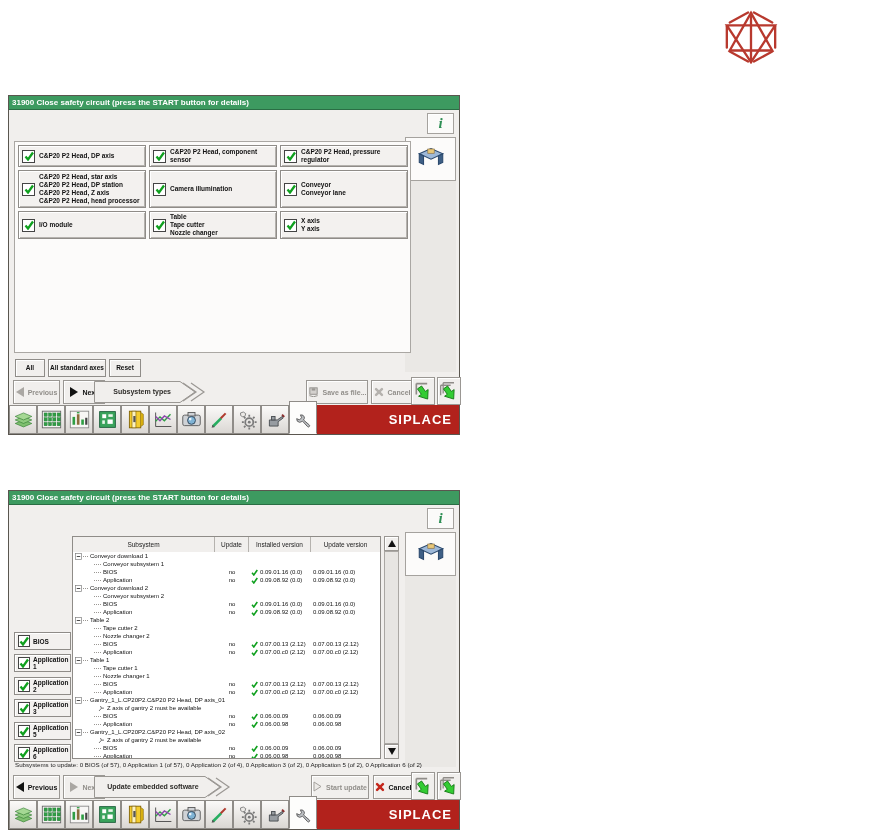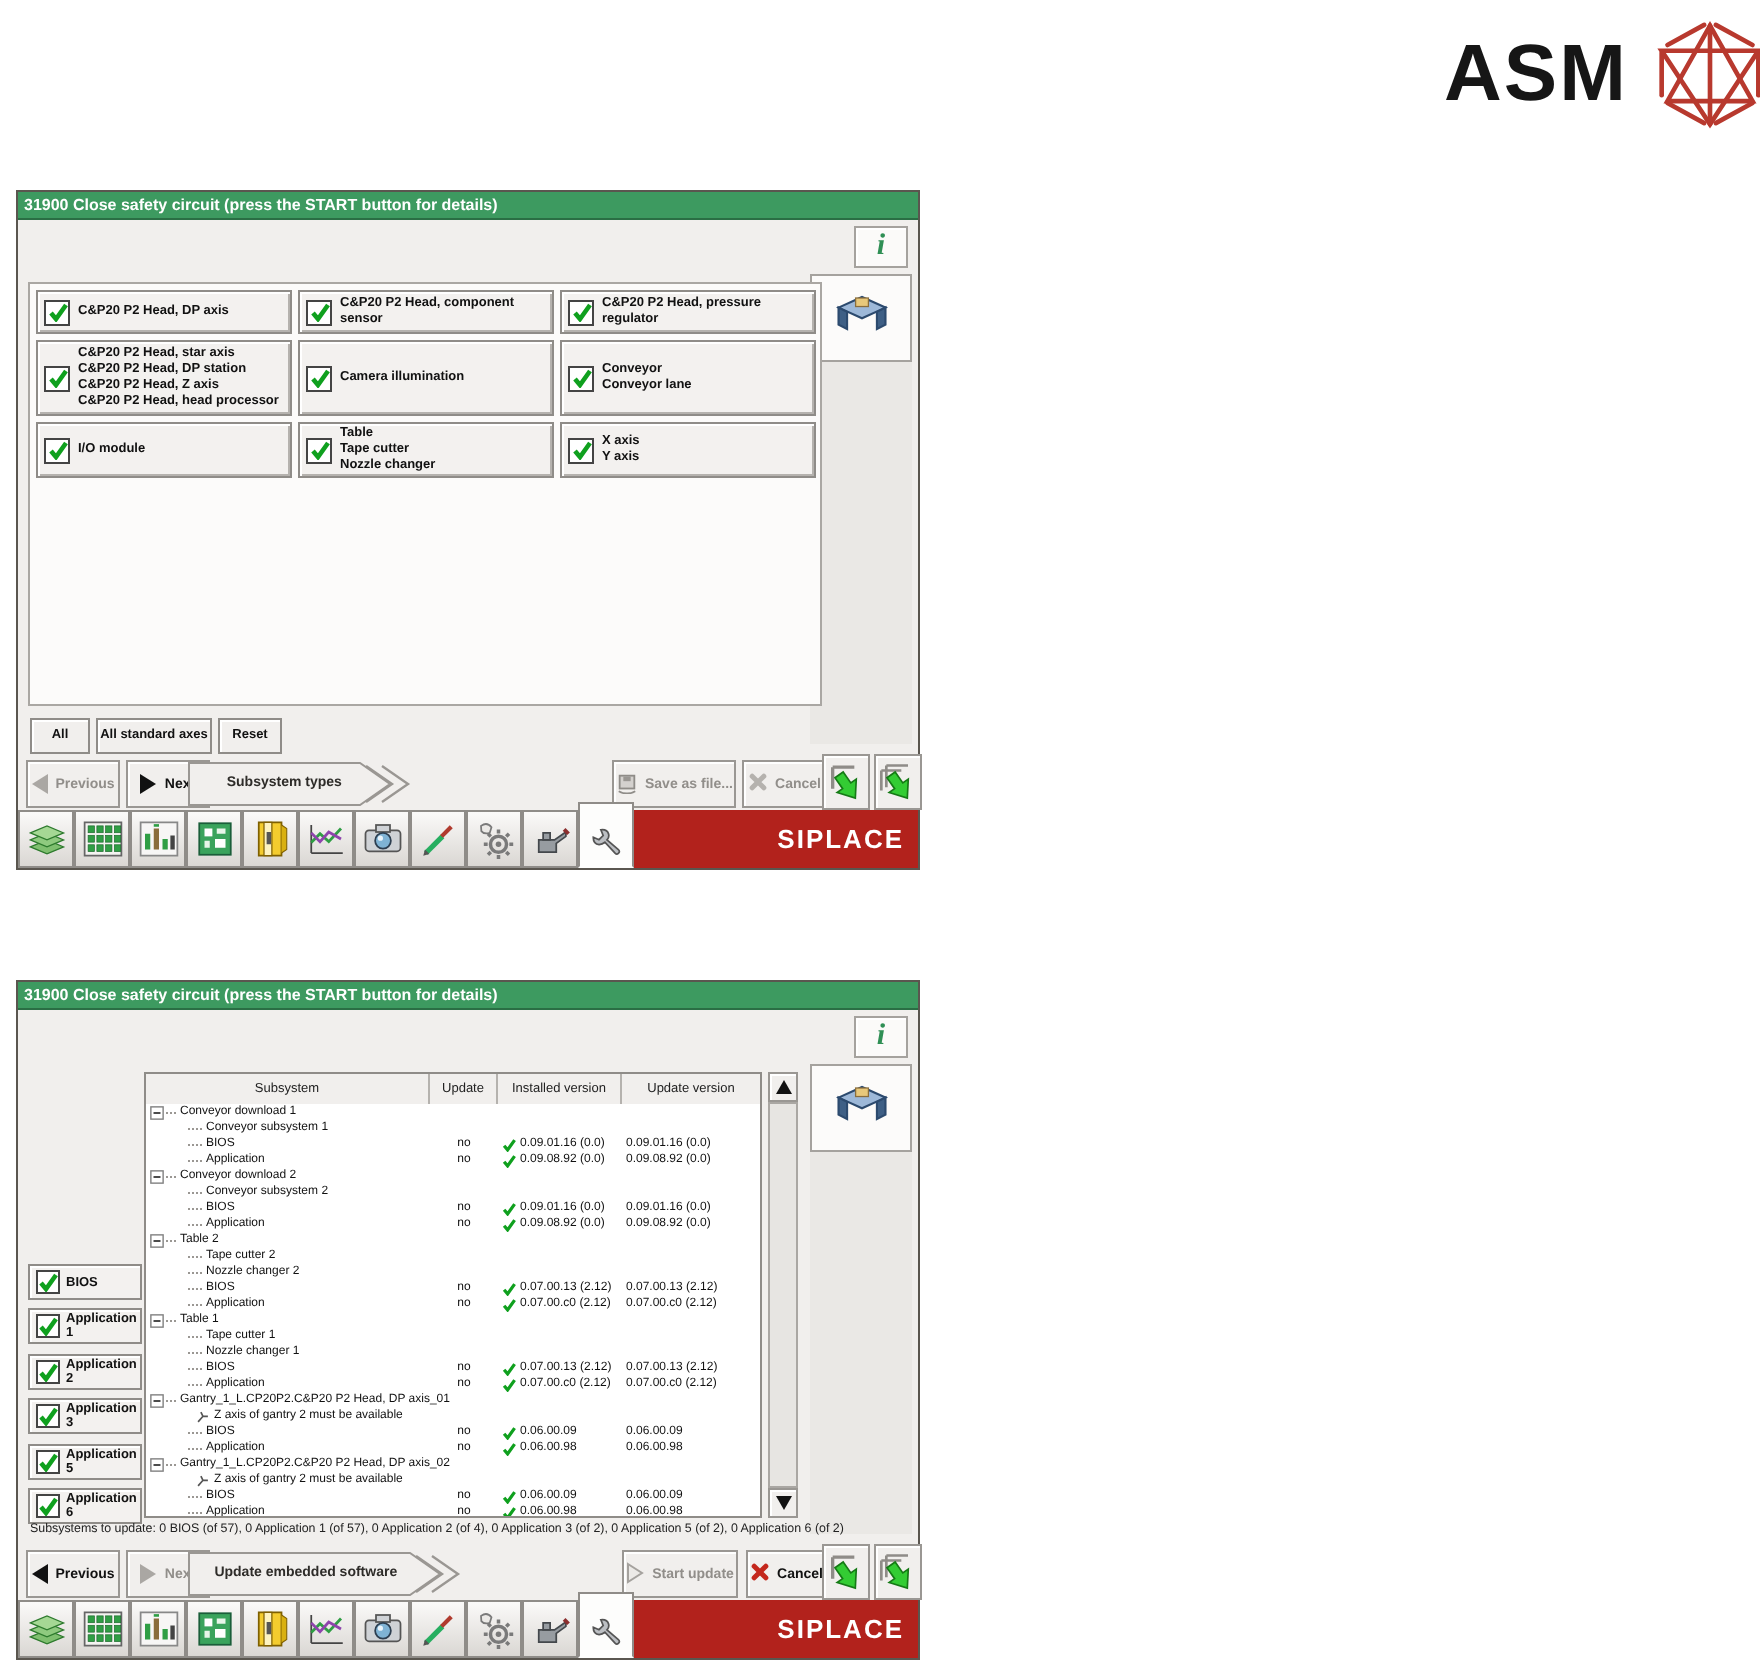--- a/index.html
+++ b/index.html
@@ -86,21 +86,20 @@
               font-size:6.5px;font-weight:bold;color:#111;box-sizing:border-box;}
   .filter-btn .cb{width:12px;height:12px;}
   .status{position:absolute;left:6px;top:270px;width:444px;font-size:6.2px;color:#222;white-space:nowrap;overflow:hidden;}
 </style>
 </head>
 <body>
 
 <div class="canvas">
 
   <div class="asm-logo">
-    <span class="asm-text">ASM</span>
     <span class="asm-hex">
       <svg width="58" height="58" viewBox="0 0 60 60">
         <g stroke="#b8392e" stroke-width="2.4" fill="none" stroke-linecap="round">
           <path d="M33 4.6 L52 15"></path>
             <path d="M55 19 L55 41"></path>
             <path d="M52 45 L33 55.4"></path>
           <path d="M27 55.4 L8 45"></path>
             <path d="M5 41 L5 19"></path>
             <path d="M8 15 L27 4.6"></path>
           <path d="M30 5 L52 44 L8 44 Z"></path>

